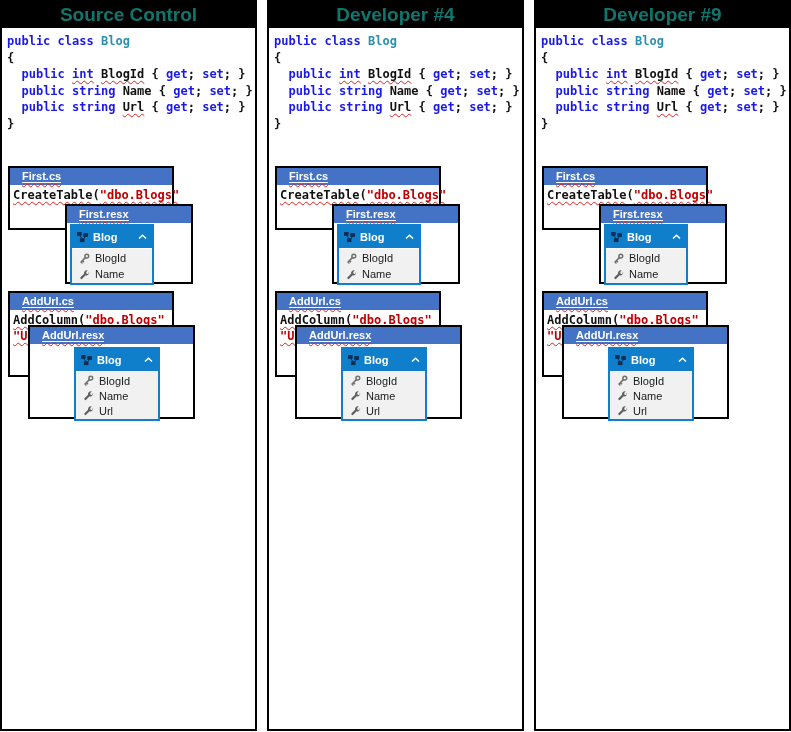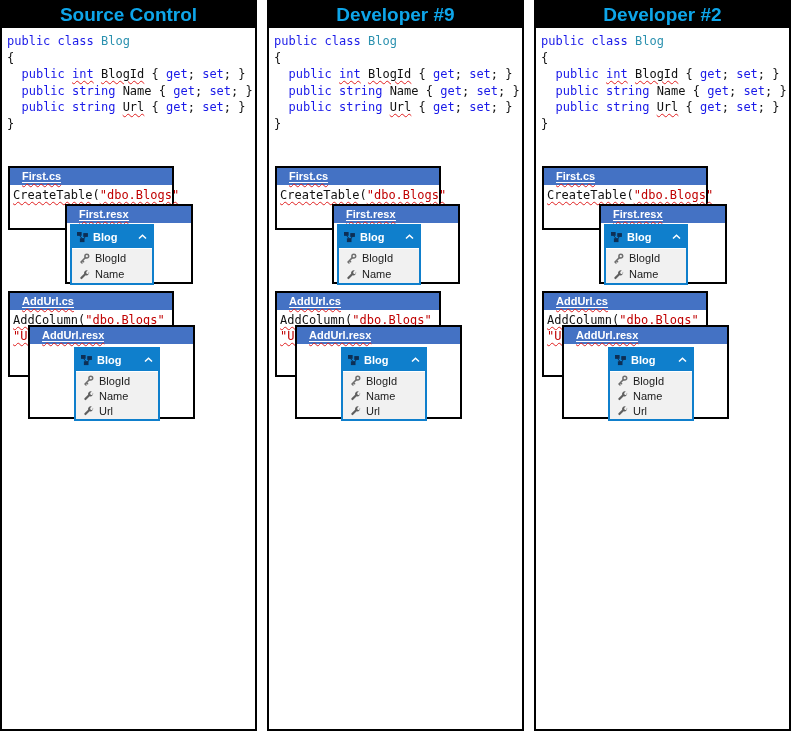--- a/index.html
+++ b/index.html
@@ -1,21 +1,21 @@
 <!DOCTYPE html>
 <html><head>
 <meta charset="utf-8">
 <style>
   html,body{margin:0;padding:0;background:#fff}
   body{width:791px;height:732px;overflow:hidden;font-family:"Liberation Sans",sans-serif}
   .board{position:relative;width:791px;height:732px;background:#fff}
   .column{position:absolute;top:0;width:257px;height:731px;background:#fff;border:2px solid #000;box-sizing:border-box}
-  .col-header{height:26px;background:#000;color:#0ea5e9;font-weight:bold;font-size:19px;line-height:25px;text-align:center}
+  .col-header{height:26px;background:#000;color:#0f766e;font-weight:bold;font-size:19px;line-height:25px;text-align:center}
   .code-block{position:absolute;left:5px;top:31px}
-  .code-line{white-space:pre;font-family:"DejaVu Sans Mono",monospace;font-weight:normal;font-size:12px;line-height:16.5px;color:#111}
+  .code-line{white-space:pre;font-family:"DejaVu Sans Mono",monospace;font-weight:bold;font-size:12px;line-height:16.5px;color:#111}
   .tok.k{color:#1A1AE8}
   .tok.t{color:#2B91AF}
   .tok.p{color:#111}
   .tok.s{color:#C00000}
   .tok.q{text-decoration-line:underline;text-decoration-style:wavy;text-decoration-color:#E02020;text-decoration-thickness:1px;text-underline-offset:2px}
   .win{position:absolute;border:2px solid #000;background:#fff;box-sizing:border-box}
   .win-title{height:17px;background:#4472C4;display:flex;align-items:center;padding-left:12px}
   .wt{color:#fff;font-weight:bold;font-size:11px;line-height:12px;border-bottom:1px solid #fff;
       text-decoration-line:underline;text-decoration-style:wavy;text-decoration-color:#E02020;
       text-decoration-thickness:1px;text-underline-offset:3px}
@@ -174,21 +174,21 @@
                 </span>
                 <span class="lbl">Url</span>
               </div>
             </div>
         </div>
       </div>
     </div>
   </section>
 
   <section class="column" style="left: 267px;">
-    <header class="col-header">Developer #9</header>
+    <header class="col-header">Developer #4</header>
 
     <div class="code-block">
       <div class="code-line"><span class="tok k">public</span><span class="tok p"> </span><span class="tok k">class</span><span class="tok p"> </span><span class="tok t">Blog</span></div>
       <div class="code-line"><span class="tok p">{</span></div>
       <div class="code-line"><span class="tok p">  </span><span class="tok k">public</span><span class="tok p"> </span><span class="tok k q">int</span><span class="tok p"> </span><span class="tok p q">BlogId</span><span class="tok p"> { </span><span class="tok k">get</span><span class="tok p">; </span><span class="tok k">set</span><span class="tok p">; }</span></div>
       <div class="code-line"><span class="tok p">  </span><span class="tok k">public</span><span class="tok p"> </span><span class="tok k">string</span><span class="tok p"> </span><span class="tok p">Name</span><span class="tok p"> { </span><span class="tok k">get</span><span class="tok p">; </span><span class="tok k">set</span><span class="tok p">; }</span></div>
       <div class="code-line"><span class="tok p">  </span><span class="tok k">public</span><span class="tok p"> </span><span class="tok k">string</span><span class="tok p"> </span><span class="tok p q">Url</span><span class="tok p"> { </span><span class="tok k">get</span><span class="tok p">; </span><span class="tok k">set</span><span class="tok p">; }</span></div>
       <div class="code-line"><span class="tok p">}</span></div>
     </div>
 
@@ -312,21 +312,21 @@
                 </span>
                 <span class="lbl">Url</span>
               </div>
             </div>
         </div>
       </div>
     </div>
   </section>
 
   <section class="column" style="left: 534px;">
-    <header class="col-header">Developer #2</header>
+    <header class="col-header">Developer #9</header>
 
     <div class="code-block">
       <div class="code-line"><span class="tok k">public</span><span class="tok p"> </span><span class="tok k">class</span><span class="tok p"> </span><span class="tok t">Blog</span></div>
       <div class="code-line"><span class="tok p">{</span></div>
       <div class="code-line"><span class="tok p">  </span><span class="tok k">public</span><span class="tok p"> </span><span class="tok k q">int</span><span class="tok p"> </span><span class="tok p q">BlogId</span><span class="tok p"> { </span><span class="tok k">get</span><span class="tok p">; </span><span class="tok k">set</span><span class="tok p">; }</span></div>
       <div class="code-line"><span class="tok p">  </span><span class="tok k">public</span><span class="tok p"> </span><span class="tok k">string</span><span class="tok p"> </span><span class="tok p">Name</span><span class="tok p"> { </span><span class="tok k">get</span><span class="tok p">; </span><span class="tok k">set</span><span class="tok p">; }</span></div>
       <div class="code-line"><span class="tok p">  </span><span class="tok k">public</span><span class="tok p"> </span><span class="tok k">string</span><span class="tok p"> </span><span class="tok p q">Url</span><span class="tok p"> { </span><span class="tok k">get</span><span class="tok p">; </span><span class="tok k">set</span><span class="tok p">; }</span></div>
       <div class="code-line"><span class="tok p">}</span></div>
     </div>
 

